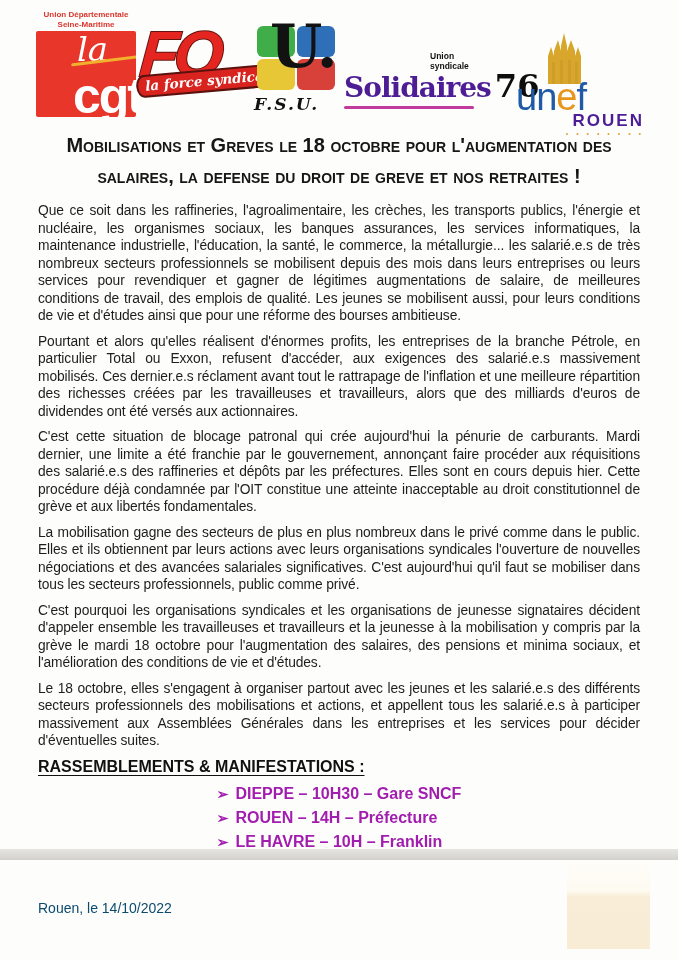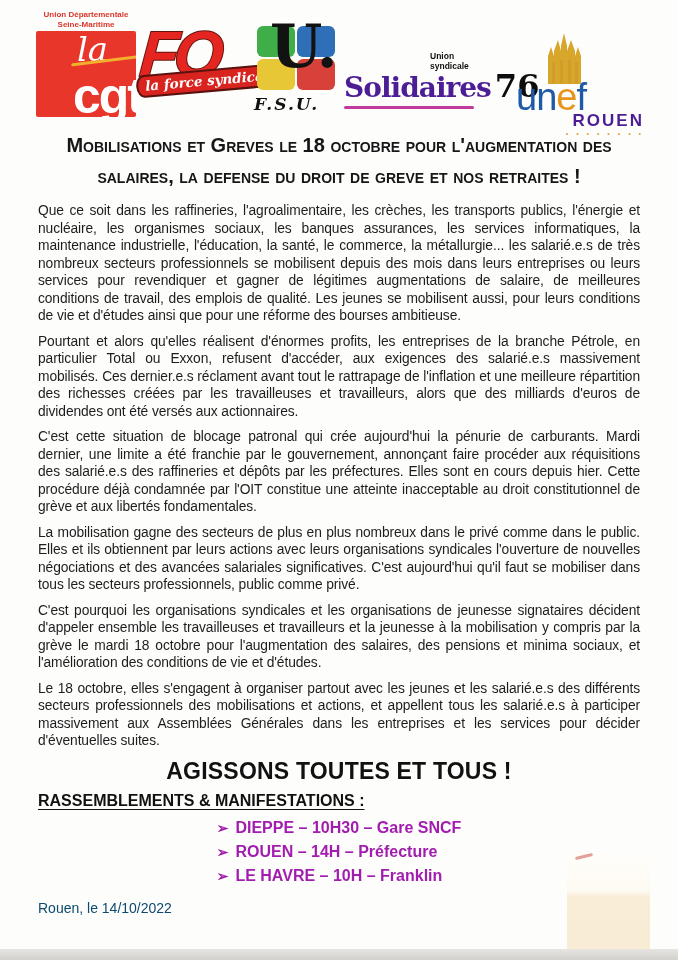--- a/index.html
+++ b/index.html
@@ -4,21 +4,21 @@
 <style>
   * { margin:0; padding:0; box-sizing:border-box; }
   html,body { width:678px; height:960px; }
   body {
     font-family:"Liberation Sans", sans-serif;
     background:#fdfdfc;
     color:#222;
     overflow:hidden;
     position:relative;
   }
-  .page { position:relative; width:678px; height:960px; }
+  .page { position:relative; width:678px; height:860px; }
 
   
   .logo-band { position:relative; height:122px; }
 
   
   .logo-cgt { position:absolute; left:36px; top:10px; width:100px; }
   .cgt-top { color:#d9352b; font-size:8px; font-weight:bold; text-align:center; line-height:1.2; margin-bottom:2px; }
   .cgt-block { position:relative; background:#e8362b; height:86px; border-radius:2px; overflow:hidden; }
   .cgt-la { position:absolute; top:-2px; left:14px; font-family:"DejaVu Serif", serif; font-style:italic; font-size:34px; color:#fff; z-index:2;margin-left:27px; }
   .cgt-la::after { content:""; position:absolute; bottom:7px; left:-6px; width:74px; height:3px; background:#f2b02c; transform:rotate(-7deg); border-radius:2px; }
@@ -141,21 +141,20 @@
   </div>
 
   <div class="content">
     <p>Que ce soit dans les raffineries, l'agroalimentaire, les crèches, les transports publics, l'énergie et nucléaire, les organismes sociaux, les banques assurances, les services informatiques, la maintenance industrielle, l'éducation, la santé, le commerce, la métallurgie... les salarié.e.s de très nombreux secteurs professionnels se mobilisent depuis des mois dans leurs entreprises ou leurs services pour revendiquer et gagner de légitimes augmentations de salaire, de meilleures conditions de travail, des emplois de qualité. Les jeunes se mobilisent aussi, pour leurs conditions de vie et d'études ainsi que pour une réforme des bourses ambitieuse.</p>
     <p>Pourtant et alors qu'elles réalisent d'énormes profits, les entreprises de la branche Pétrole, en particulier Total ou Exxon, refusent d'accéder, aux exigences des salarié.e.s massivement mobilisés. Ces dernier.e.s réclament avant tout le rattrapage de l'inflation et une meilleure répartition des richesses créées par les travailleuses et travailleurs, alors que des milliards d'euros de dividendes ont été versés aux actionnaires.</p>
     <p>C'est cette situation de blocage patronal qui crée aujourd'hui la pénurie de carburants. Mardi dernier, une limite a été franchie par le gouvernement, annonçant faire procéder aux réquisitions des salarié.e.s des raffineries et dépôts par les préfectures. Elles sont en cours depuis hier. Cette procédure déjà condamnée par l'OIT constitue une atteinte inacceptable au droit constitutionnel de grève et aux libertés fondamentales.</p>
     <p>La mobilisation gagne des secteurs de plus en plus nombreux dans le privé comme dans le public. Elles et ils obtiennent par leurs actions avec leurs organisations syndicales l'ouverture de nouvelles négociations et des avancées salariales significatives. C'est aujourd'hui qu'il faut se mobiliser dans tous les secteurs professionnels, public comme privé.</p>
     <p>C'est pourquoi les organisations syndicales et les organisations de jeunesse signataires décident d'appeler ensemble les travailleuses et travailleurs et la jeunesse à la mobilisation y compris par la grève le mardi 18 octobre pour l'augmentation des salaires, des pensions et minima sociaux, et l'amélioration des conditions de vie et d'études.</p>
     <p>Le 18 octobre, elles s'engagent à organiser partout avec les jeunes et les salarié.e.s des différents secteurs professionnels des mobilisations et actions, et appellent tous les salarié.e.s à participer massivement aux Assemblées Générales dans les entreprises et les services pour décider d'éventuelles suites.</p>
 
-    <div class="cta">AGISSONS TOUTES ET TOUS !</div>
     <div class="meet-head">RASSEMBLEMENTS &amp; MANIFESTATIONS :</div>
     <ul class="meet-list">
       <li><span class="meet-bullet">➢</span><span>DIEPPE – 10H30 – Gare SNCF</span></li>
       <li><span class="meet-bullet">➢</span><span>ROUEN – 14H – Préfecture</span></li>
       <li><span class="meet-bullet">➢</span><span>LE HAVRE – 10H – Franklin</span></li>
     </ul>
   </div>
 
   <div class="date-line">Rouen, le 14/10/2022</div>
 

